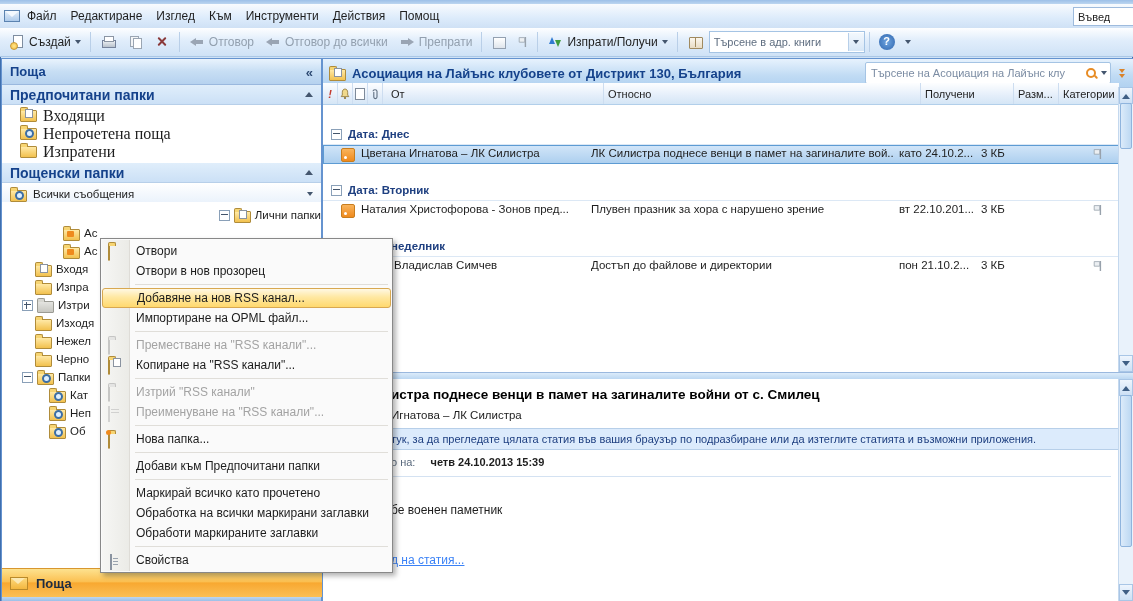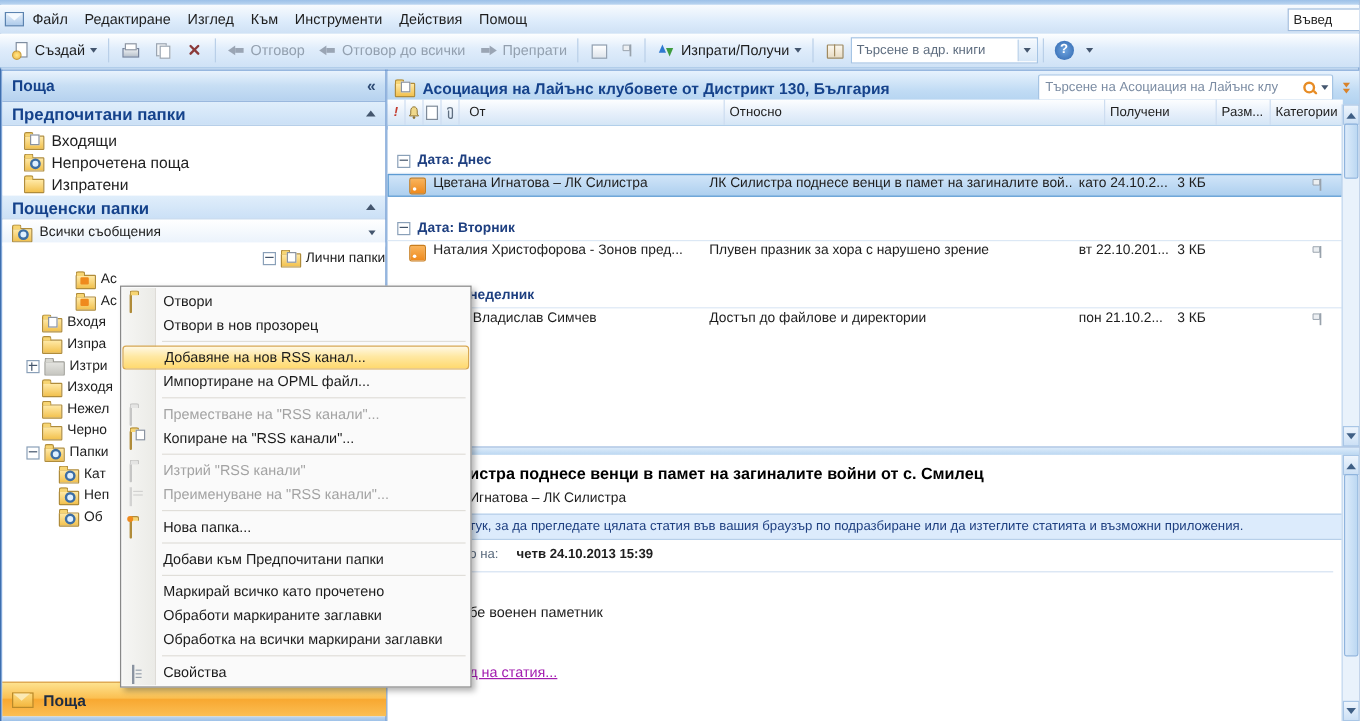--- a/index.html
+++ b/index.html
@@ -63,21 +63,21 @@
   .exp.plus::after{content:"";position:absolute;top:1px;bottom:1px;left:3px;width:1px;background:#44556b;}
 
   
   .navpane{position:absolute;left:1px;top:58px;width:319px;bottom:0;background:#fff;border:1px solid #6593cf;border-bottom:none;}
   .nav-header{height:25px;background:linear-gradient(#e9f3fd,#c7def4 50%,#b6d2ef);border-bottom:1px solid #9ab8de;display:flex;align-items:center;justify-content:space-between;padding:0 8px;}
   .nav-header .ptitle{font-size:13px;font-weight:bold;color:#15428b;}
   .laquo::before{content:"«";font-size:13px;font-weight:bold;color:#2d4a73;}
   .section-header{height:19px;background:linear-gradient(#e0eefb,#cbe0f6);border-bottom:1px solid #b7cfe9;display:flex;align-items:center;justify-content:space-between;padding:0 8px;font-size:14px;font-weight:bold;color:#15428b;}
   .chevup{width:0;height:0;border-left:4px solid transparent;border-right:4px solid transparent;border-bottom:5px solid #44566e;}
   .fav-list{background:#fff;padding:2px 0;}
-  .fav-item{height:18px;display:flex;align-items:flex-end;gap:6px;padding-left:18px;font-size:13px;color:#1e1e1e;}
+  .fav-item{height:18px;display:flex;align-items:flex-start;gap:6px;padding-left:18px;font-size:16px;color:#1e1e1e;font-family:Liberation Serif, serif;}
   .allitems{height:22px;display:flex;align-items:center;gap:6px;padding:0 8px;background:linear-gradient(#ffffff,#e8f1fb);border-bottom:1px solid #c2d8ef;font-size:11.5px;color:#1e1e1e;}
   .allitems .ddt{margin-left:auto;}
   .tree{position:absolute;top:143px;bottom:33px;left:0;right:0;background:#fff;overflow:hidden;padding-top:4px;}
   .t-row{height:18px;display:flex;align-items:center;gap:4px;font-size:11.5px;color:#1e1e1e;white-space:nowrap;}
   .lv1{padding-left:6px;justify-content:flex-end;} .lv2{padding-left:20px;} .lv2b{padding-left:33px;} .lv3{padding-left:61px;} .lv3s{padding-left:47px;}
   .t-label.sel{background:#d2e4f7;outline:1px solid #90b6e2;outline-offset:-1px;padding:0 2px;}
   .nav-bottom{position:absolute;left:0;bottom:4px;width:100%;height:28px;background:linear-gradient(#fde28f 0%,#fbc052 45%,#f8a831 50%,#fbbf55 100%);border-top:1px solid #d8972f;display:flex;align-items:center;gap:8px;padding-left:8px;font-weight:bold;font-size:13px;color:#1e2c42;}
   .nav-strip{position:absolute;left:0;bottom:0;width:100%;height:4px;background:linear-gradient(#bdd6f0,#9cc0e8);}
 
   
@@ -111,21 +111,21 @@
   .splitter{position:absolute;top:313px;left:0;right:0;height:7px;background:linear-gradient(#dcebfa,#b6d4f0);border-top:1px solid #9ab8de;border-bottom:1px solid #9ab8de;}
   .reading{position:absolute;top:320px;left:0;right:14px;bottom:0;background:#fff;overflow:hidden;}
   .r-subject{margin:8px 8px 0 68px;font-size:13.5px;font-weight:bold;color:#000;white-space:nowrap;}
   .r-from{margin:7px 8px 0 68px;font-size:11.5px;color:#1e1e1e;}
   .r-infobar{margin-top:7px;height:20px;line-height:20px;background:#dcebfc;border-top:1px solid #b7cfe9;border-bottom:1px solid #b7cfe9;font-size:11px;color:#1e3f80;white-space:nowrap;overflow:hidden;}
   .r-infobar span{margin-left:68px;}
   .r-recv{margin:6px 8px 4px 68px;font-size:11px;color:#5a6a7d;}
   .r-recv .val{font-weight:bold;color:#1e1e1e;margin-left:12px;}
   .r-div{margin:8px 8px 0 8px;border-bottom:1px solid #d4e2f2;}
   .r-body{margin:26px 8px 0 68px;font-size:12px;color:#1e1e1e;}
-  .r-link{margin:36px 8px 0 68px;font-size:12px;color:#a21caf;text-decoration:underline;}
+  .r-link{margin:36px 8px 0 68px;font-size:12px;color:#3b82f6;text-decoration:underline;}
 
   
   .vscroll{position:absolute;width:14px;background:#e9f2fb;border-left:1px solid #c4d8ee;}
   .list-scroll{top:28px;right:0;height:285px;}
   .read-scroll{top:320px;right:0;bottom:0;}
   .sb-btn{position:absolute;left:0;right:0;height:15px;background:linear-gradient(#eef5fd,#cce0f5);border:1px solid #a9c6e6;display:flex;align-items:center;justify-content:center;}
   .sb-btn.top{top:0;} .sb-btn.bottom{bottom:0;}
   .tri-u{width:0;height:0;border:4px solid transparent;border-bottom:5px solid #3f5f85;margin-bottom:3px;}
   .tri-d{width:0;height:0;border:4px solid transparent;border-top:5px solid #3f5f85;margin-top:3px;}
   .sb-thumb{position:absolute;left:1px;right:1px;background:linear-gradient(90deg,#dcebfa,#bcd8f2);border:1px solid #8fb4dd;border-radius:2px;}
@@ -510,24 +510,24 @@
     </div>
     <div class="ctx-sep"></div>
     <div class="ctx-item">
       <span>Добави към Предпочитани папки</span>
     </div>
     <div class="ctx-sep"></div>
     <div class="ctx-item">
       <span>Маркирай всичко като прочетено</span>
     </div>
     <div class="ctx-item">
+      <span>Обработка на всички маркирани заглавки</span>
+    </div>
+    <div class="ctx-item">
       <span>Обработи маркираните заглавки</span>
-    </div>
-    <div class="ctx-item">
-      <span>Обработка на всички маркирани заглавки</span>
     </div>
     <div class="ctx-sep"></div>
     <div class="ctx-item">
       <span class="mi"><span class="pagic"></span></span>
       <span>Свойства</span>
     </div>
   </div>
 
 </div>
 

